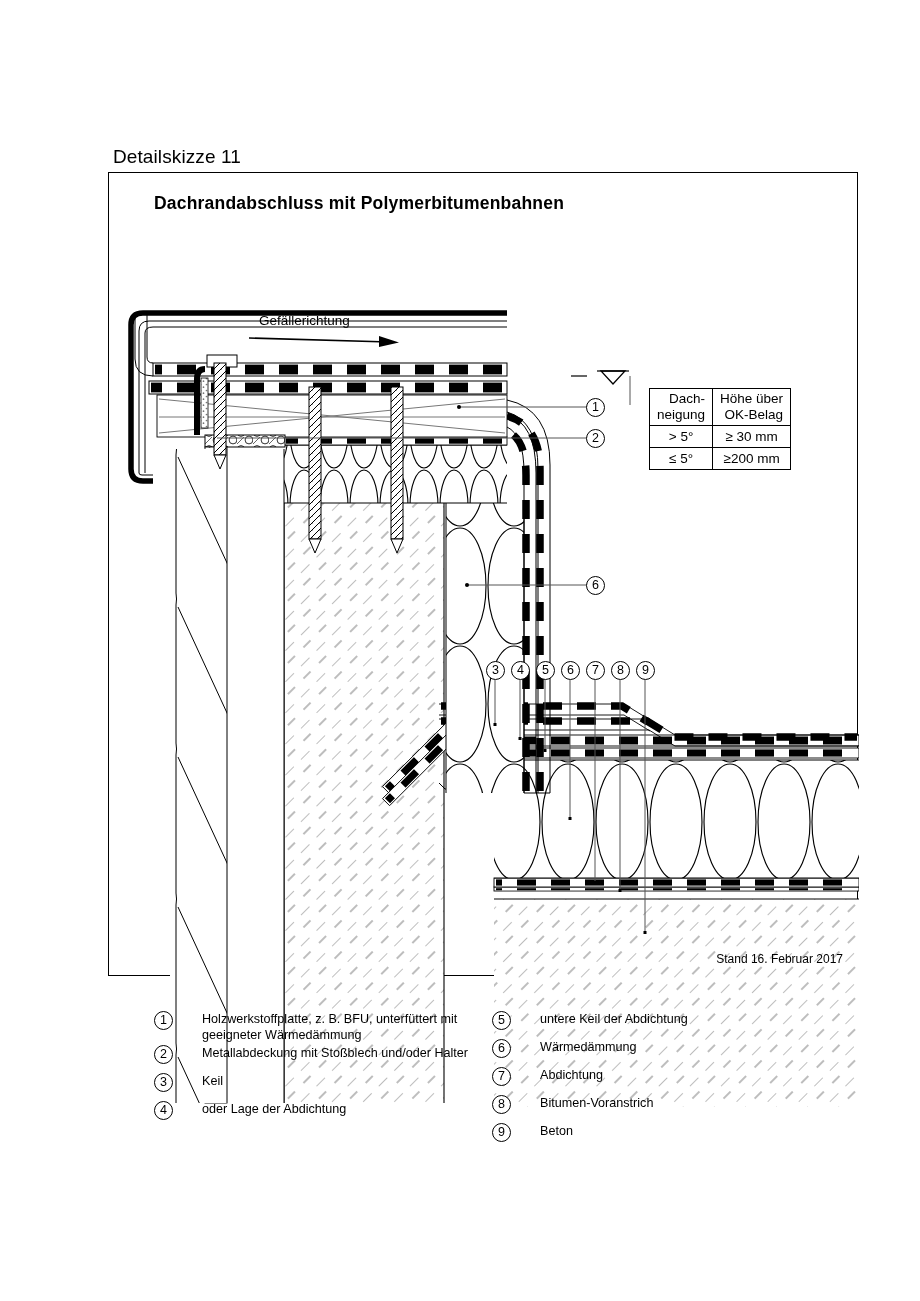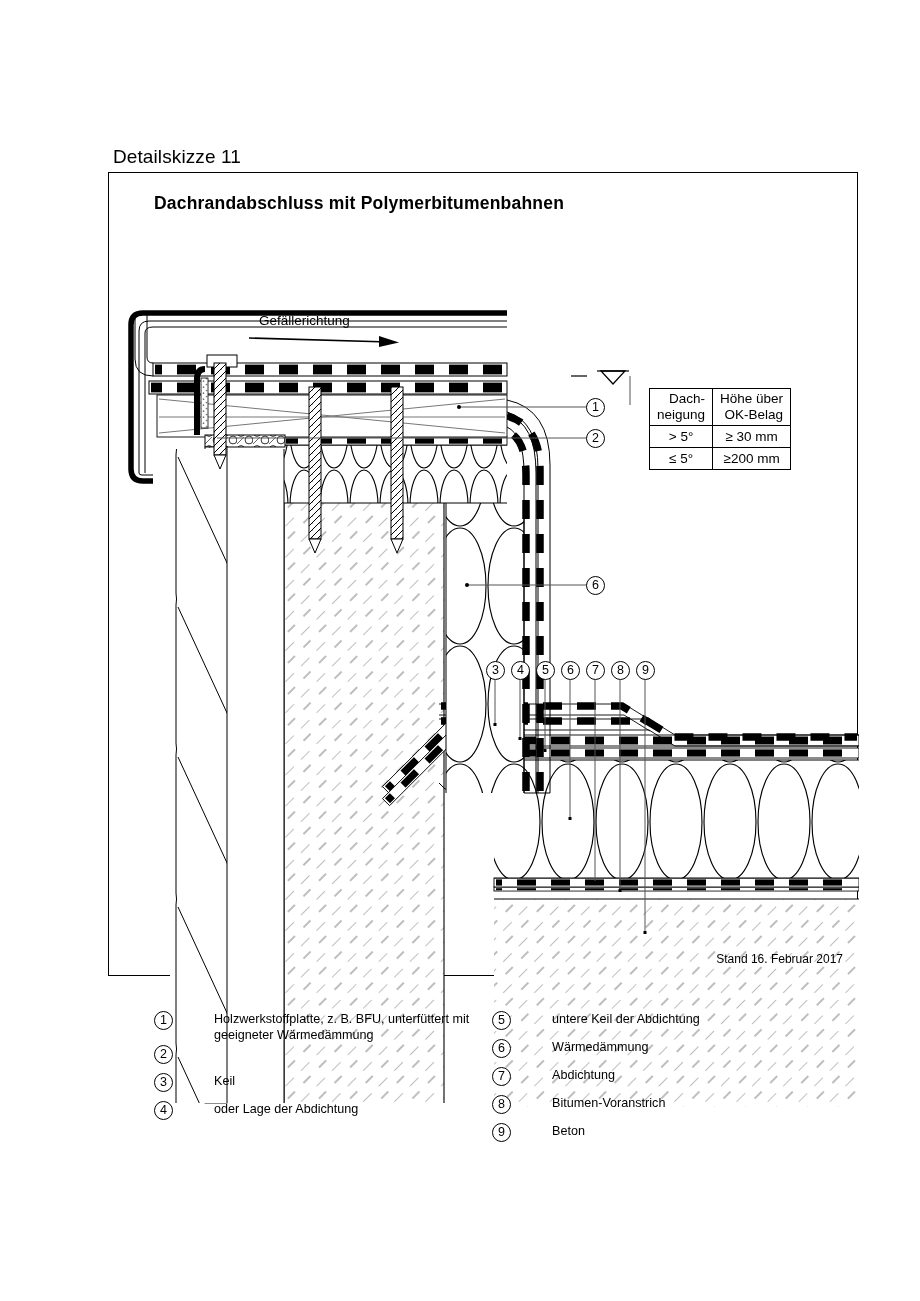--- a/index.html
+++ b/index.html
@@ -60,21 +60,21 @@
   .legcol{position:absolute;top:0;}
   .legcol.c1{left:0;width:340px;}
   .legcol.c2{left:338px;width:330px;}
   .legrow{position:relative;min-height:26px;margin-bottom:2px;}
   .legnum{
     position:absolute;left:0;top:0;width:19px;height:19px;
     border:1.1px solid #000;border-radius:50%;box-sizing:border-box;
     font-size:12.5px;line-height:17px;text-align:center;background:#fff;
   }
   .legtxt{
-    margin-left:60px;font-size:12.6px;line-height:15.5px;
+    margin-left:48px;font-size:12.6px;line-height:15.5px;
     padding-top:1px;white-space:pre-line;
   }
 
   
   .footer{
     position:absolute;right:14px;bottom:9px;font-size:12px;white-space:nowrap;
   }
 </style>
 </head>
 <body>
@@ -339,20 +339,21 @@
 
     <div class="legend">
       <div class="legcol c1">
         <div class="legrow">
           <div class="legnum">1</div>
           <div class="legtxt">Holzwerkstoffplatte, z. B. BFU, unterfüttert mit
 geeigneter Wärmedämmung</div>
         </div>
         <div class="legrow">
           <div class="legnum">2</div>
+          <div class="legtxt">Metallabdeckung mit Stoßblech und/oder Halter</div>
         </div>
         <div class="legrow">
           <div class="legnum">3</div>
           <div class="legtxt">Keil</div>
         </div>
         <div class="legrow">
           <div class="legnum">4</div>
           <div class="legtxt">oder Lage der Abdichtung</div>
         </div>
       </div>

